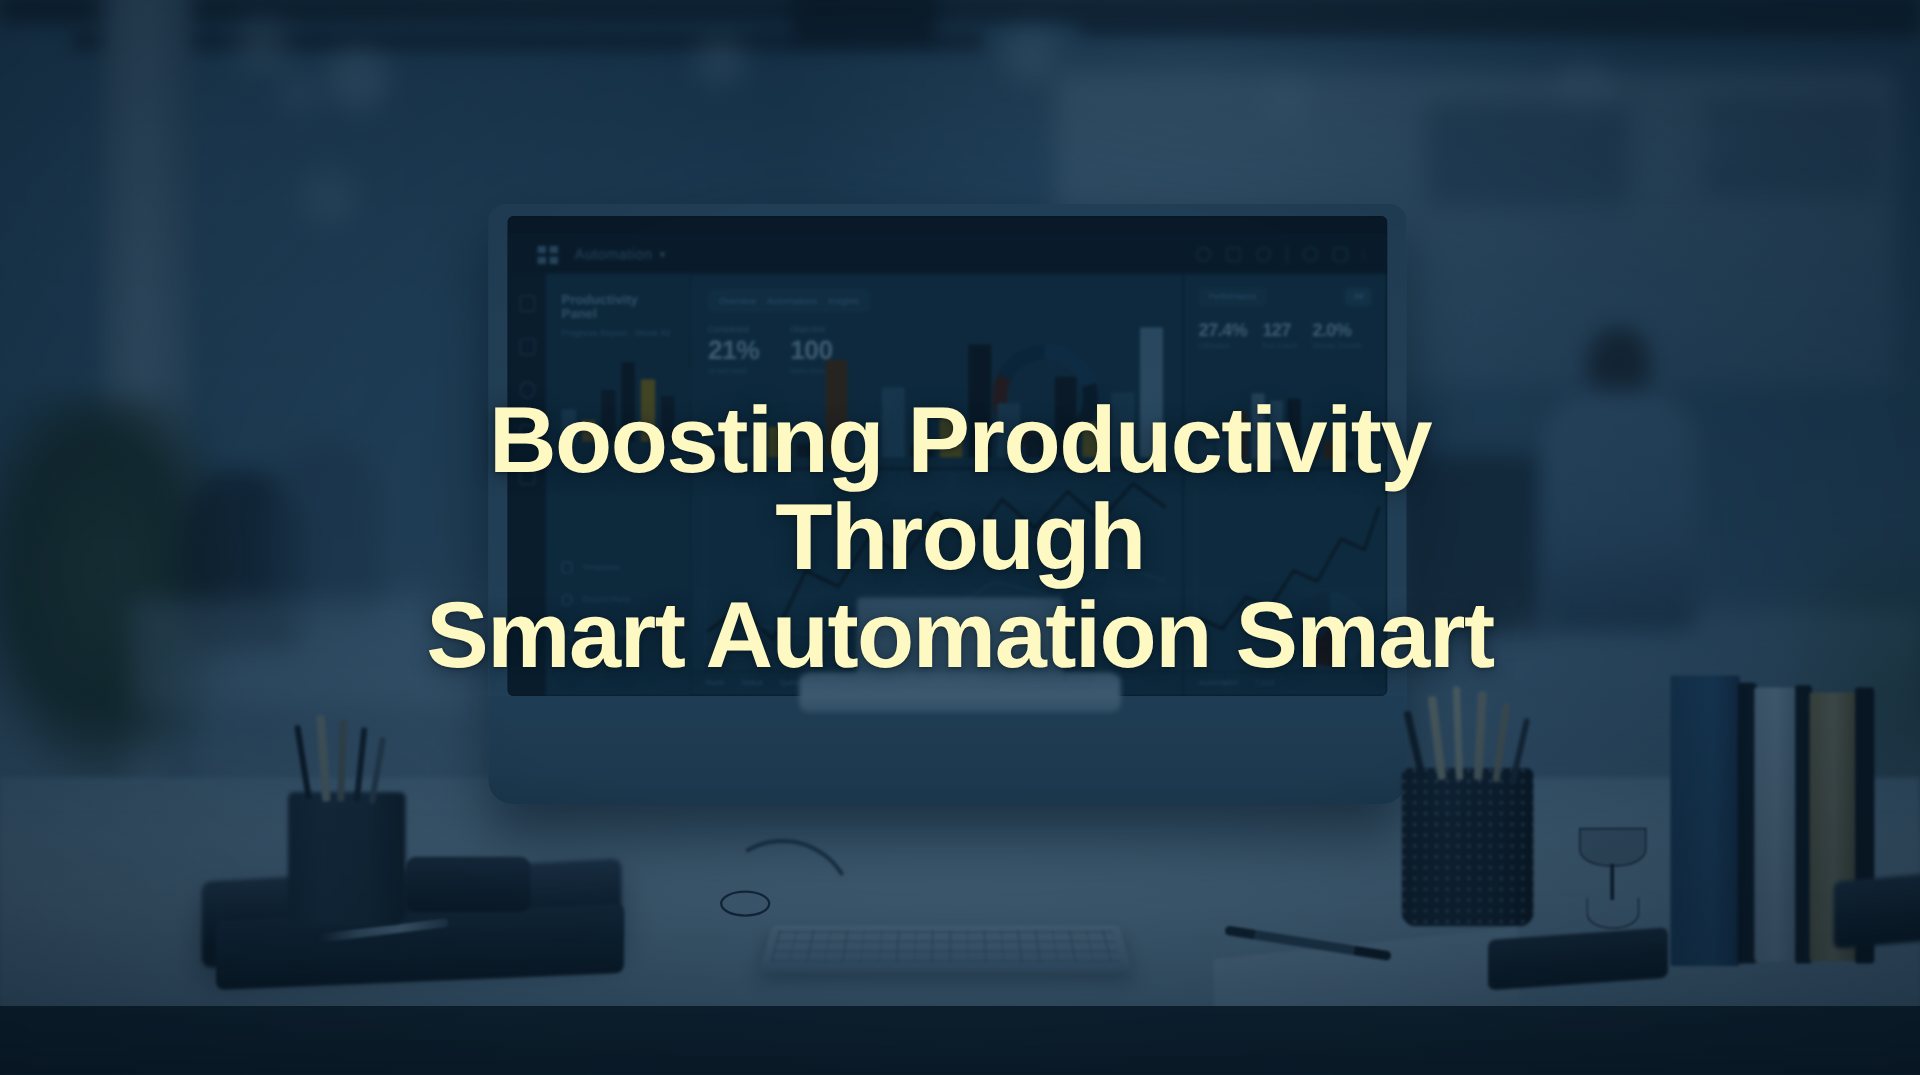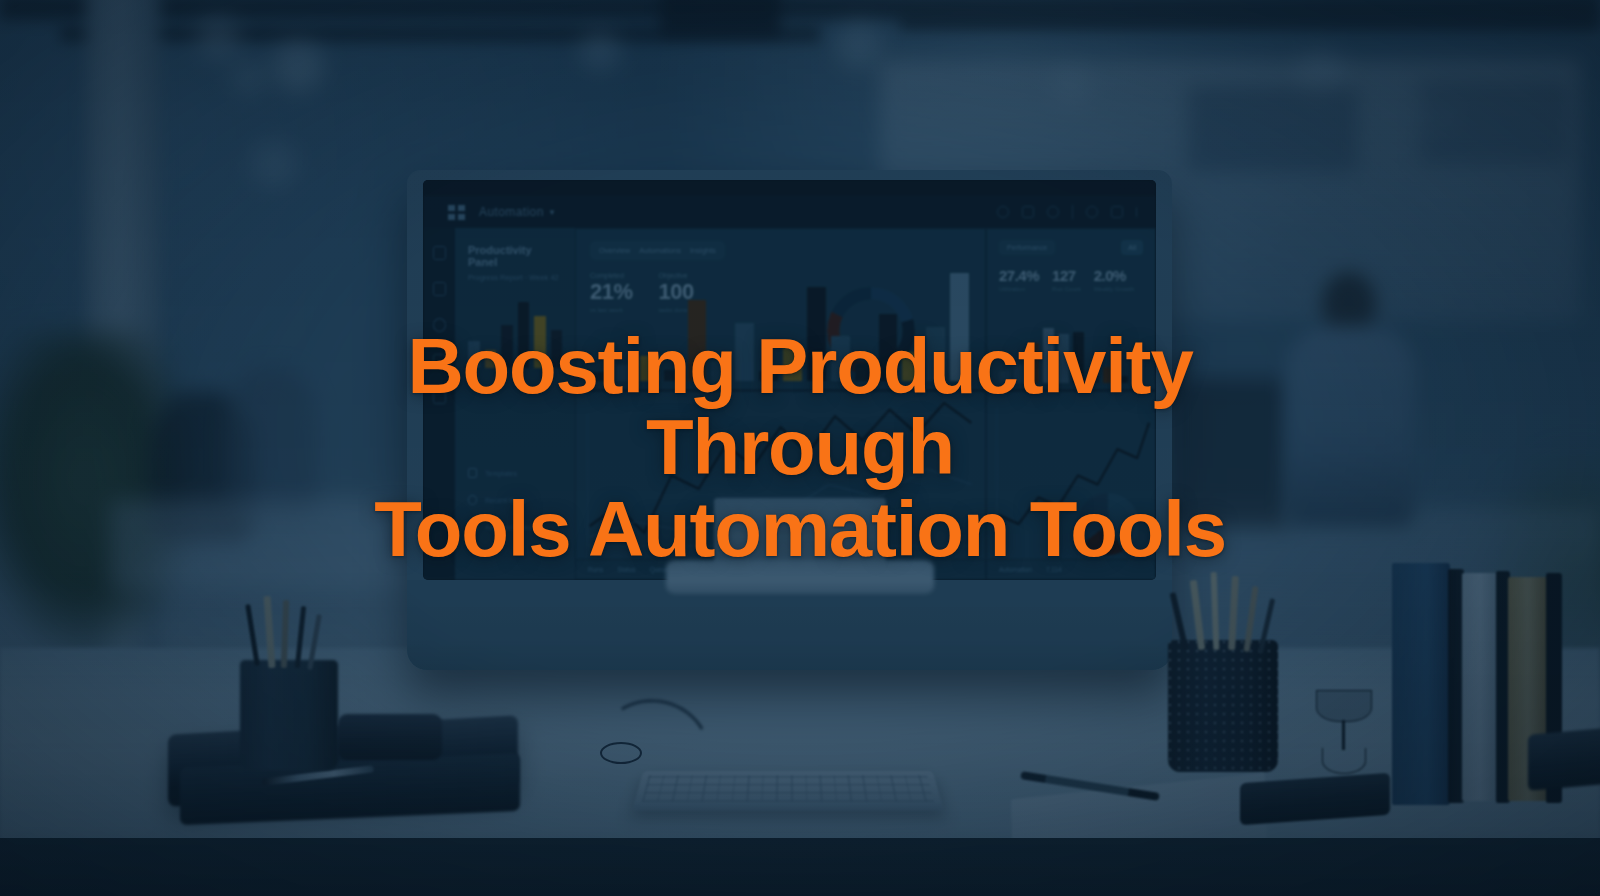--- a/index.html
+++ b/index.html
@@ -356,21 +356,21 @@
   }
 
   
   .headline {
     position:absolute; inset:0;
     display:flex; flex-direction:column; align-items:center; justify-content:center;
     text-align:center;
     padding:0 120px;
   }
   .headline h1 {
-    color:#f97316;
+    color:#fef9c3;
     font-family:"Liberation Sans", sans-serif;
     font-weight:bold;
     font-size:78px;
     line-height:1.04;
     letter-spacing:-1.2px;
     text-shadow:0 2px 16px rgba(4,16,26,.55), 0 1px 3px rgba(4,16,26,.45);
     max-width:1010px;
   }
   .headline h1 .l2 { display:block; }
 </style>
@@ -653,17 +653,17 @@
     <div class="desk-front"></div>
   </div>
 
   <div class="tint"></div>
   <div class="tint2"></div>
   <div class="vignette"></div>
 
   <div class="headline">
     <h1>
       <span>Boosting Productivity Through</span>
-      <span class="l2">Tools Automation Tools</span>
+      <span class="l2">Smart Automation Smart</span>
     </h1>
   </div>
 
 </div>
 
 </body></html>

